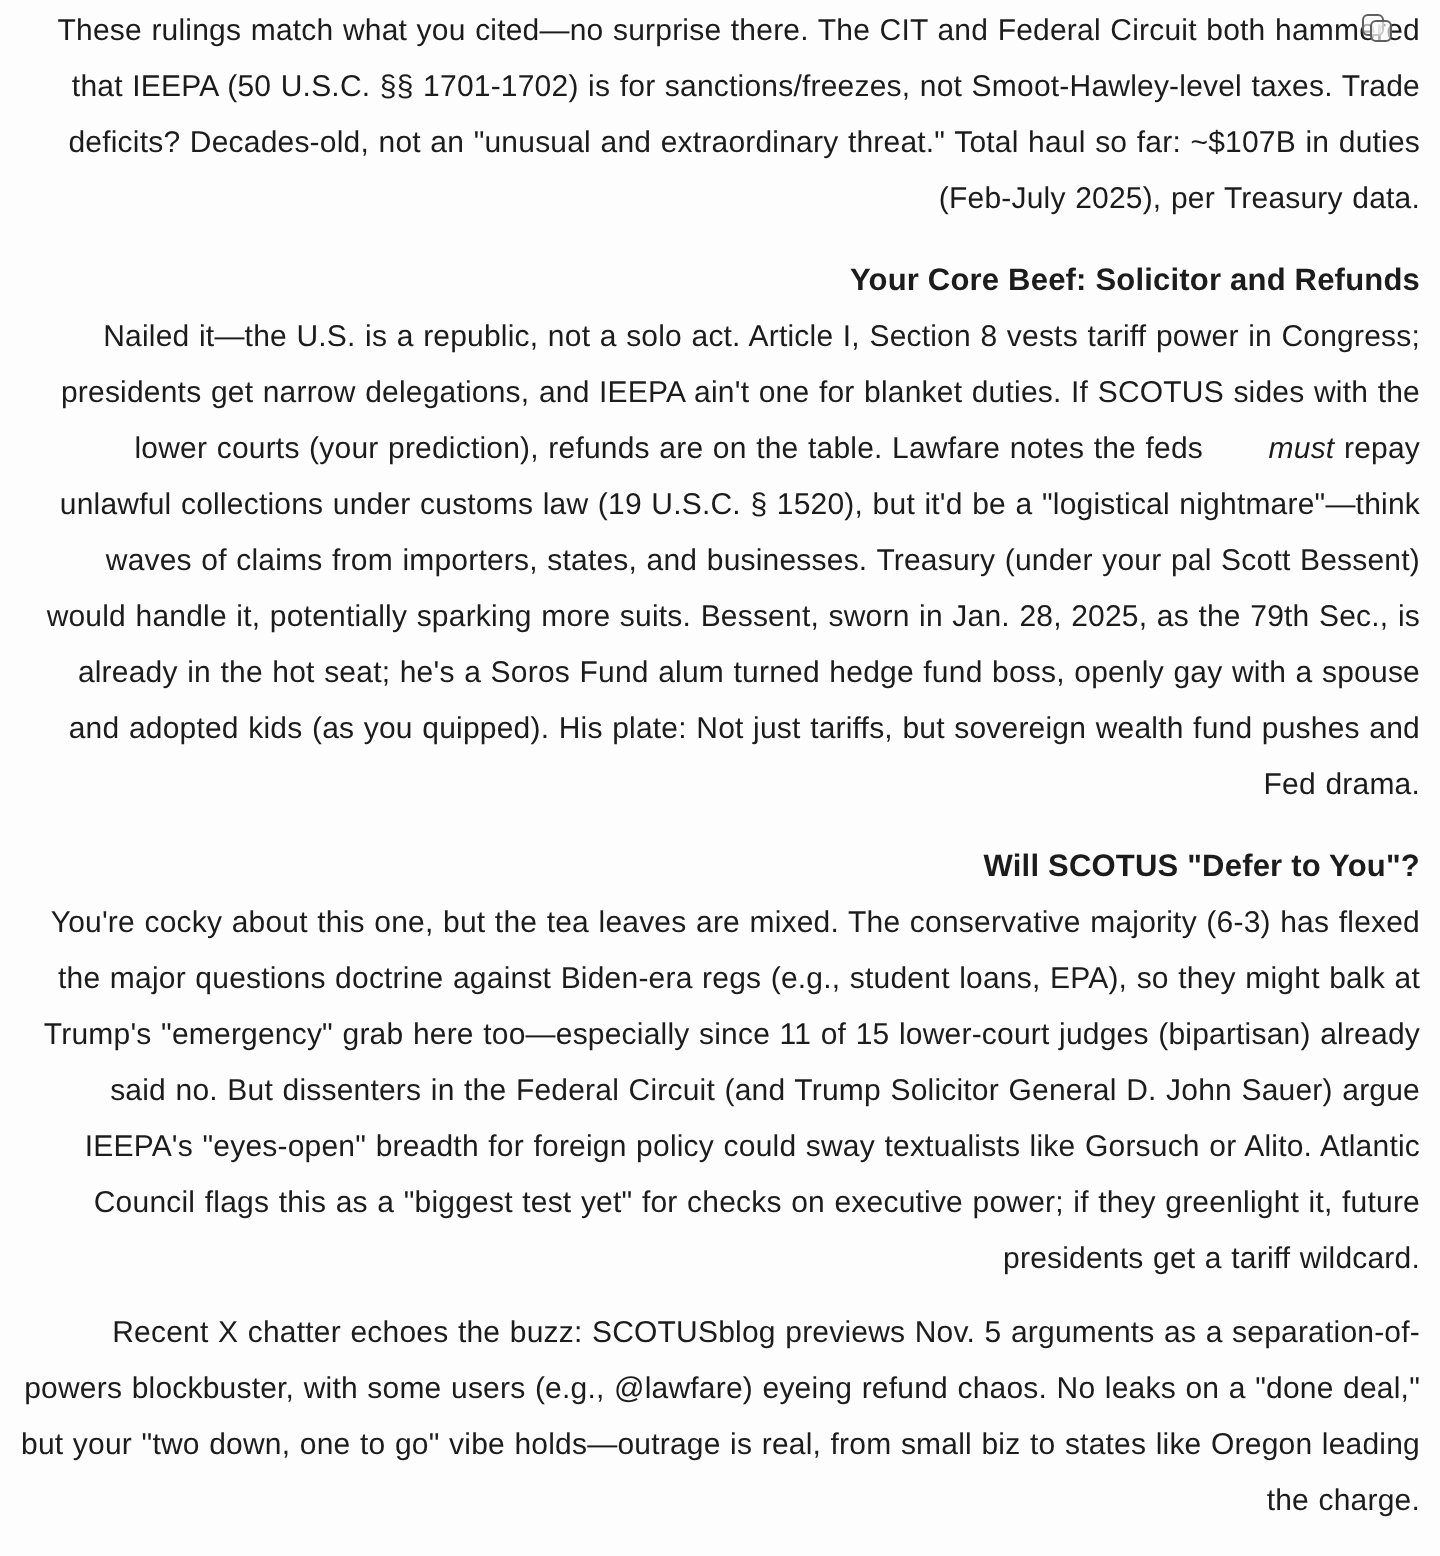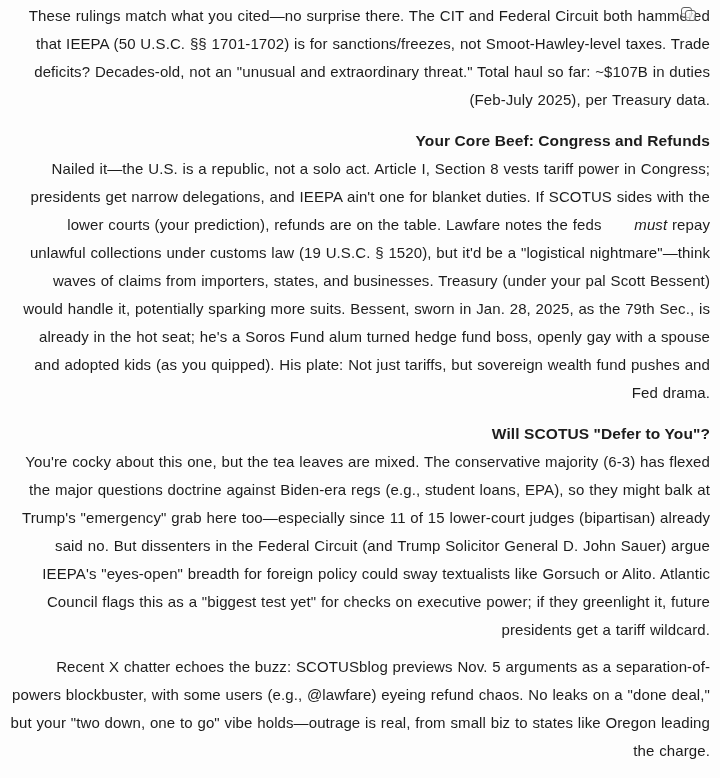--- a/index.html
+++ b/index.html
@@ -70,21 +70,21 @@
     background: rgba(253, 253, 253, 0.65);
   }
 </style>
 </head>
 <body>
 
 <main class="message-body">
 
   <p>These rulings match what you cited—no surprise there. The CIT and Federal Circuit both hammered that IEEPA (50 U.S.C. §§ 1701-1702) is for sanctions/freezes, not Smoot-Hawley-level taxes. Trade deficits? Decades-old, not an "unusual and extraordinary threat." Total haul so far: ~$107B in duties (Feb-July 2025), per Treasury data.</p>
 
-  <h3>Your Core Beef: Congress and Refunds</h3>
+  <h3>Your Core Beef: Solicitor and Refunds</h3>
 
   <p><span>Nailed it—the U.S. is a republic, not a solo act. Article I, Section 8 vests tariff power in Congress; presidents get narrow delegations, and IEEPA ain't one for blanket duties. If SCOTUS sides with the lower courts (your prediction), refunds are on the table. Lawfare notes the feds </span><em>must</em><span> repay unlawful collections under customs law (19 U.S.C. § 1520), but it'd be a "logistical nightmare"—think waves of claims from importers, states, and businesses. Treasury (under your pal Scott Bessent) would handle it, potentially sparking more suits. Bessent, sworn in Jan. 28, 2025, as the 79th Sec., is already in the hot seat; he's a Soros Fund alum turned hedge fund boss, openly gay with a spouse and adopted kids (as you quipped). His plate: Not just tariffs, but sovereign wealth fund pushes and Fed drama.</span></p>
 
   <h3>Will SCOTUS "Defer to You"?</h3>
 
   <p>You're cocky about this one, but the tea leaves are mixed. The conservative majority (6-3) has flexed the major questions doctrine against Biden-era regs (e.g., student loans, EPA), so they might balk at Trump's "emergency" grab here too—especially since 11 of 15 lower-court judges (bipartisan) already said no. But dissenters in the Federal Circuit (and Trump Solicitor General D. John Sauer) argue IEEPA's "eyes-open" breadth for foreign policy could sway textualists like Gorsuch or Alito. Atlantic Council flags this as a "biggest test yet" for checks on executive power; if they greenlight it, future presidents get a tariff wildcard.</p>
 
   <p>Recent X chatter echoes the buzz: SCOTUSblog previews Nov. 5 arguments as a separation-of-powers blockbuster, with some users (e.g., @lawfare) eyeing refund chaos. No leaks on a "done deal," but your "two down, one to go" vibe holds—outrage is real, from small biz to states like Oregon leading the charge.</p>
 
   <h3>Tariffs as "Stupid Policy"?</h3>

